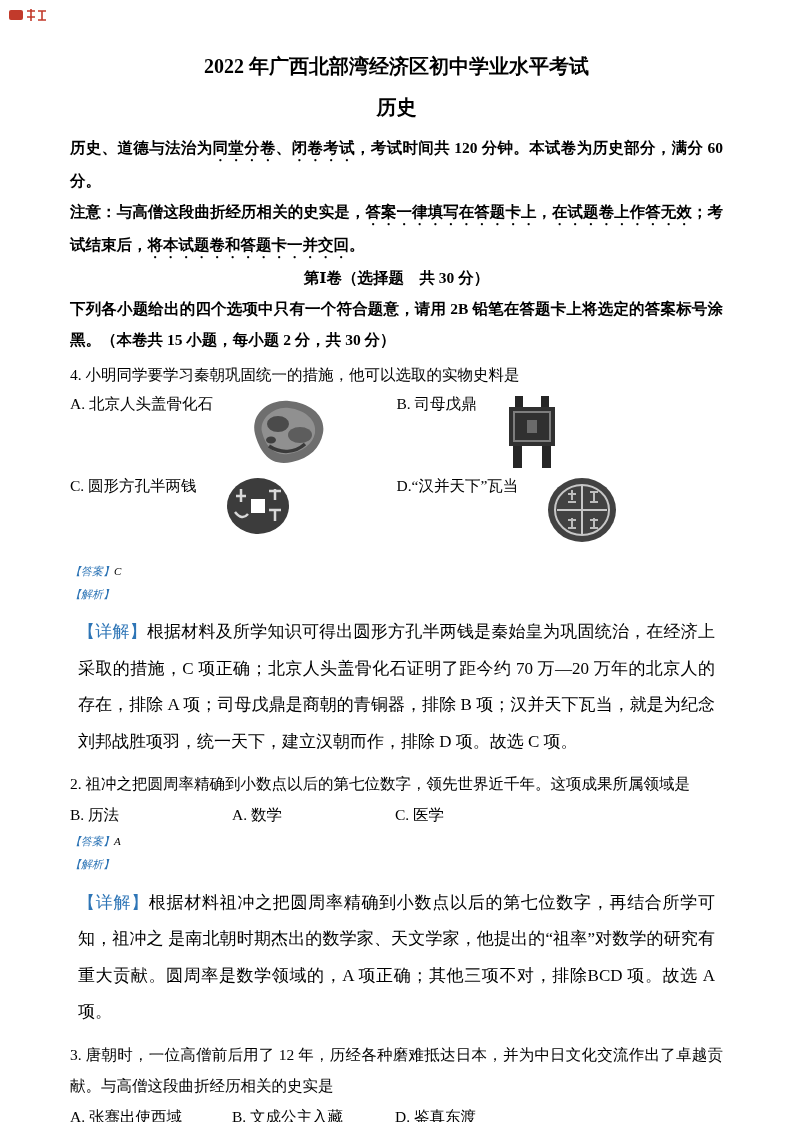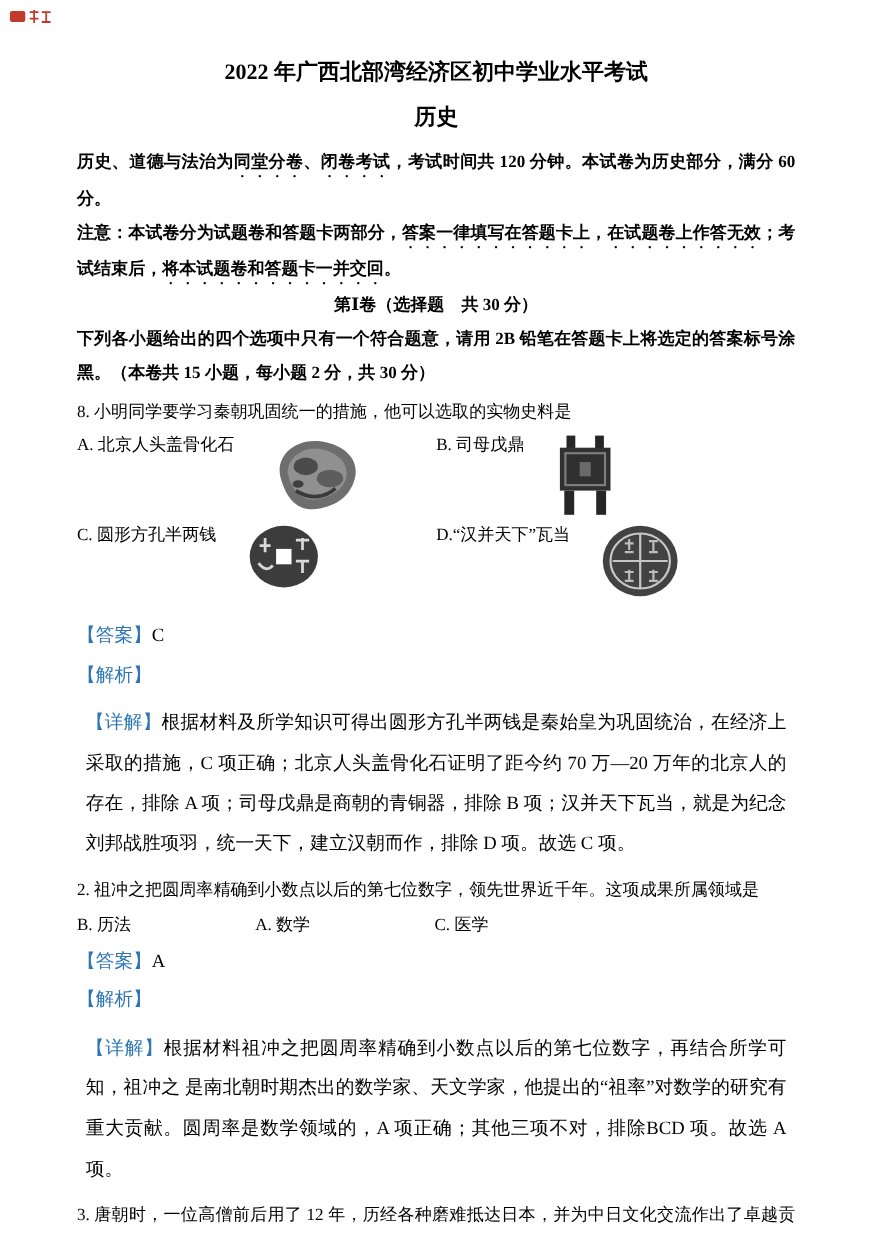--- a/index.html
+++ b/index.html
@@ -71,48 +71,48 @@
     min-height: 82px;
   }
   .opt-label { font-size: 15.5px; white-space: nowrap; }
   .artifact { display: inline-flex; align-items: center; }
   .opt-grid-4 {
     display: grid;
     grid-template-columns: 162px 163px 165px auto;
     font-size: 15.5px;
     line-height: 2.0;
   }
-  .ans-line { font-size: 17px; line-height: 2.1; margin: 0; }
+  .ans-line { font-size: 11px; line-height: 2.1; margin: 0; font-style: italic; }
   .detail { font-size: 17px; line-height: 2.15; margin: 8px; text-align: justify; }
 </style>
 </head>
 <body>
 
 <div class="page">
 
   <span class="stamp">
     <svg width="40" height="18" viewBox="0 0 40 18">
       <rect x="1" y="4" width="14" height="10" rx="2" fill="#c23a2b"></rect>
       <path d="M19 5 h8 M23 3 v12 M19 11 h8 M30 5 h8 M34 5 v9 M30 14 h8" stroke="#c23a2b" stroke-width="1.6" fill="none"></path>
     </svg>
   </span>
 
   <h1 class="title">2022 年广西北部湾经济区初中学业水平考试</h1>
   <h2 class="subject">历史</h2>
 
   <p class="para bold"><span>历史、道德与法治为</span><span class="em-dot">同堂分卷、闭卷考试</span><span>，考试时间共 120 分钟。本试卷为历史部分，满分 60 分。</span></p>
 
-  <p class="para bold"><span>注意：本试卷分为试题卷和答题卡两部分，</span><span class="em-dot">答案一律填写在答题卡上，在试题卷上作答无效</span><span>；考试结束后，</span><span class="em-dot">将本试题卷和答题卡一并交回</span><span>。</span></p>
+  <p class="para bold"><span>注意：与高僧这段曲折经历相关的史实是，</span><span class="em-dot">答案一律填写在答题卡上，在试题卷上作答无效</span><span>；考试结束后，</span><span class="em-dot">将本试题卷和答题卡一并交回</span><span>。</span></p>
 
   <p class="section-title">第Ⅰ卷（选择题　共 30 分）</p>
 
   <p class="para bold">下列各小题给出的四个选项中只有一个符合题意，请用 2B 铅笔在答题卡上将选定的答案标号涂黑。（本卷共 15 小题，每小题 2 分，共 30 分）</p>
 
   <div class="q-block">
-    <p class="para">8. 小明同学要学习秦朝巩固统一的措施，他可以选取的实物史料是</p>
+    <p class="para">4. 小明同学要学习秦朝巩固统一的措施，他可以选取的实物史料是</p>
 
     <div class="opt-grid-2">
       <div class="opt-cell">
         <span class="opt-label">A. 北京人头盖骨化石</span>
         <span class="artifact">
           <svg width="88" height="76" viewBox="0 0 88 76">
             <path d="M14 40 C9 20 28 5 48 7 C70 9 85 22 82 39 C79 54 69 64 51 68 C29 73 19 58 14 40 Z" fill="#6e6e6e"></path>
             <path d="M21 38 C18 25 33 12 48 14 C64 16 76 26 74 39 C72 50 61 58 47 60 C32 62 24 50 21 38 Z" fill="#909090"></path>
             <ellipse cx="37" cy="30" rx="11" ry="8" fill="#4b4b4b"></ellipse>
             <ellipse cx="59" cy="41" rx="12" ry="8" fill="#5d5d5d"></ellipse>

